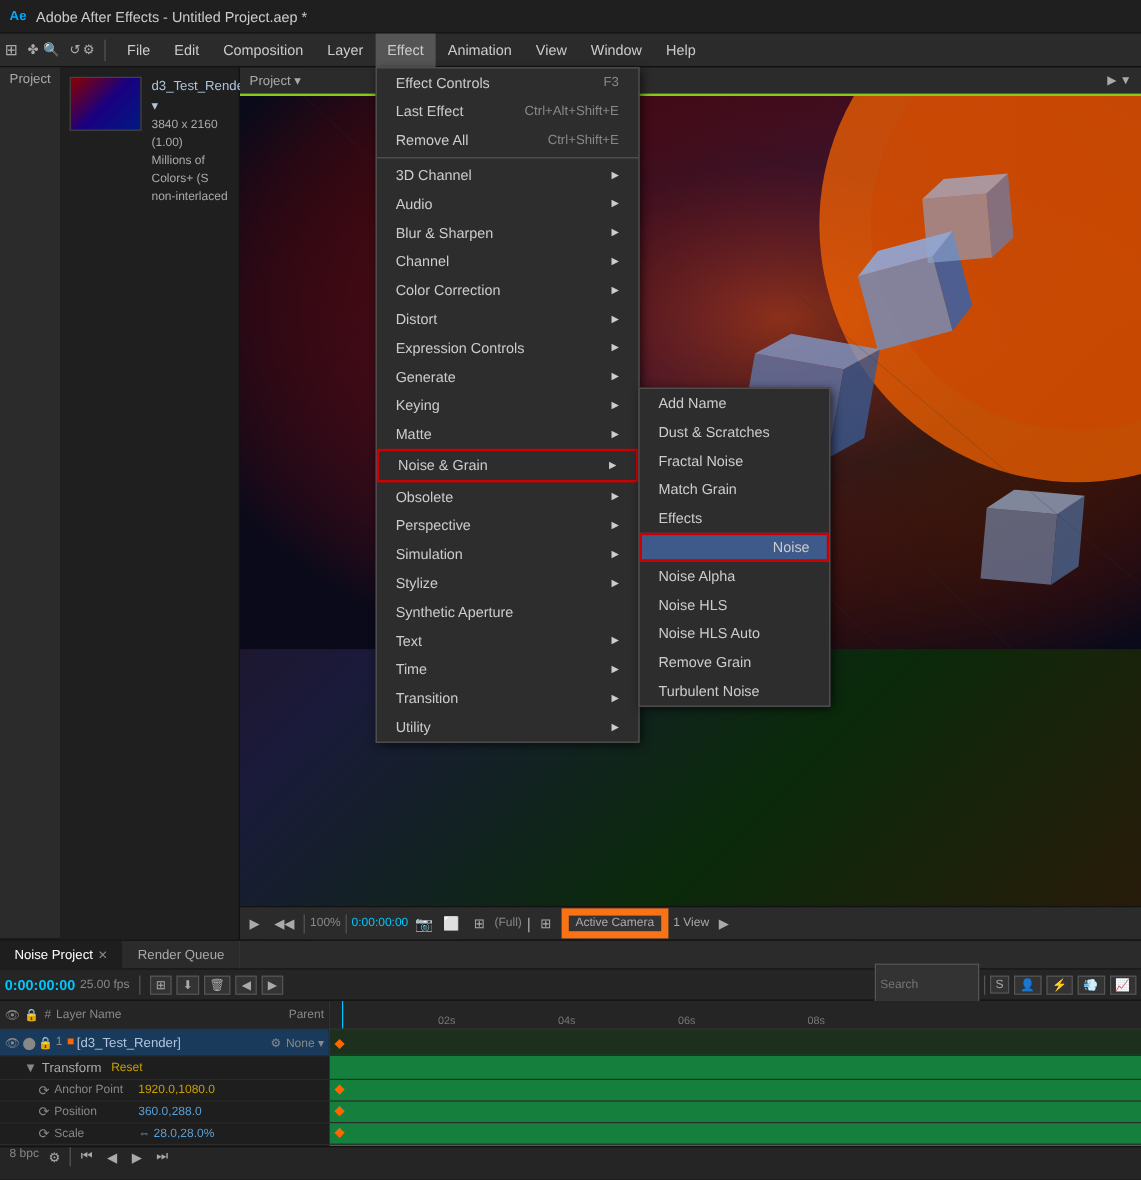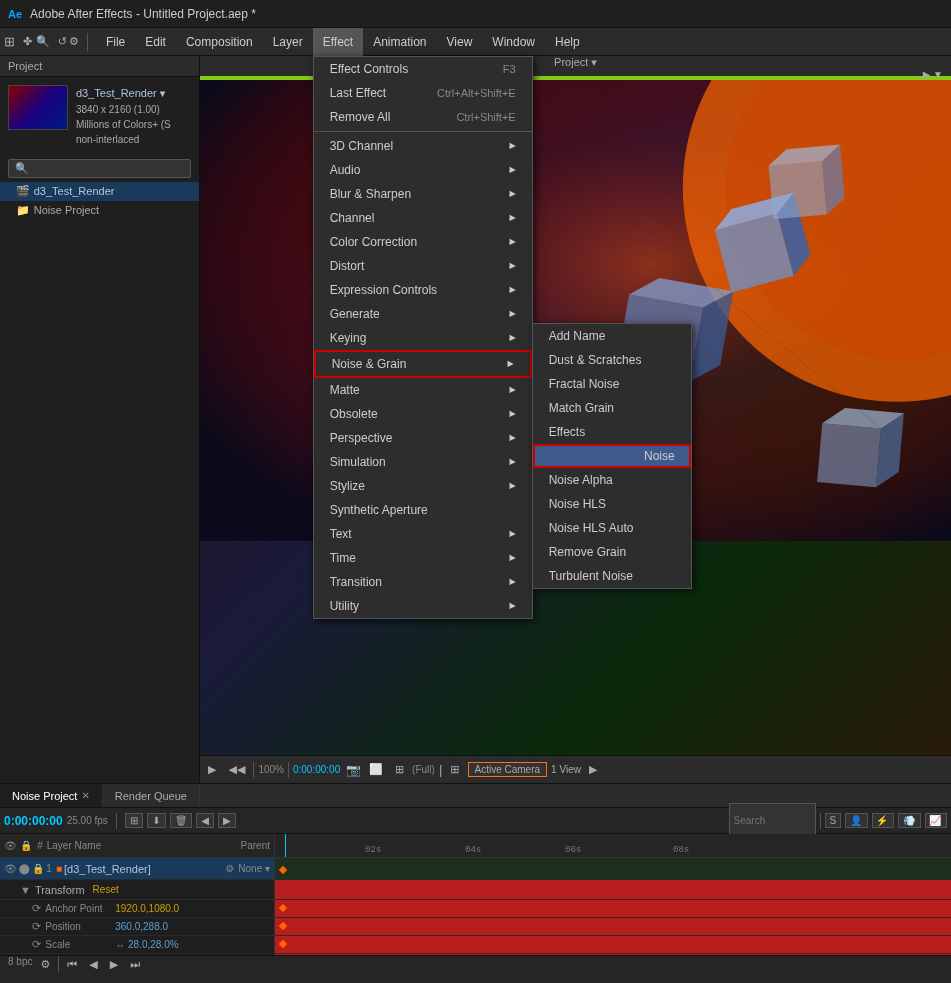--- a/index.html
+++ b/index.html
@@ -55,21 +55,21 @@
       display: flex;
       height: calc(983px - 56px - 200px);
     }
 
     
     #left-panel {
       width: 200px;
       background: #1f1f1f;
       border-right: 1px solid #111;
       display: flex;
-      flex-direction: column;
+      flex-direction: row;
     }
     #project-header {
       background: #2b2b2b;
       padding: 4px 8px;
       font-size: 11px;
       color: #aaa;
       border-bottom: 1px solid #111;
     }
     #project-thumbnail {
       padding: 8px;
@@ -124,22 +124,21 @@
       overflow: hidden;
     }
     #viewport-header {
       background: #2b2b2b;
       height: 24px;
       display: flex;
       align-items: center;
       padding: 0 8px;
       font-size: 11px;
       color: #aaa;
-      border-bottom: 4px solid #84cc16;
-      flex-direction: column;
+      border-bottom: 2px solid #84cc16;
     }
     #viewport-canvas {
       width: 100%;
       height: calc(100% - 24px);
       background: linear-gradient(135deg, #2a0a0a 0%, #1a1a3a 40%, #0a2a0a 70%, #2a1a0a 100%);
       position: relative;
       overflow: hidden;
     }
 
     
@@ -316,24 +315,23 @@
       color: #aaa;
       height: 18px;
     }
     .layer-name { color: #b0c4de; font-size: 11px; }
     .prop-label { color: #888; font-size: 10px; min-width: 70px; }
     .prop-value { color: #c8a000; font-size: 10px; }
     .prop-value.blue { color: #5a9fd4; }
 
     #timeline-tracks {
       flex: 1;
-      background: #b91c1c;
+      background: #15803d;
       overflow: hidden;
       position: relative;
-      font-family: Liberation Mono, monospace;
     }
     #time-ruler {
       height: 24px;
       background: #252525;
       border-bottom: 1px solid #333;
       position: relative;
       display: flex;
       align-items: flex-end;
       padding-bottom: 2px;
     }
@@ -427,22 +425,22 @@
       <div class="dropdown-separator"></div>
       <div class="dropdown-item with-submenu">3D Channel</div>
       <div class="dropdown-item with-submenu">Audio</div>
       <div class="dropdown-item with-submenu">Blur &amp; Sharpen</div>
       <div class="dropdown-item with-submenu">Channel</div>
       <div class="dropdown-item with-submenu">Color Correction</div>
       <div class="dropdown-item with-submenu">Distort</div>
       <div class="dropdown-item with-submenu">Expression Controls</div>
       <div class="dropdown-item with-submenu">Generate</div>
       <div class="dropdown-item with-submenu">Keying</div>
+      <div class="dropdown-item with-submenu">Matte</div>
       <div class="dropdown-item with-submenu red-outline" style="border:2px solid #cc0000;">Noise &amp; Grain</div>
-      <div class="dropdown-item with-submenu">Matte</div>
       <div class="dropdown-item with-submenu">Obsolete</div>
       <div class="dropdown-item with-submenu">Perspective</div>
       <div class="dropdown-item with-submenu">Simulation</div>
       <div class="dropdown-item with-submenu">Stylize</div>
       <div class="dropdown-item">Synthetic Aperture</div>
       <div class="dropdown-item with-submenu">Text</div>
       <div class="dropdown-item with-submenu">Time</div>
       <div class="dropdown-item with-submenu">Transition</div>
       <div class="dropdown-item with-submenu">Utility</div>
     </div>
@@ -560,21 +558,21 @@
         <span style="width:1px;height:16px;background:#555;"></span>
         <span style="font-size:10px;color:#888;">100%</span>
         <span style="width:1px;height:16px;background:#555;"></span>
         <span style="font-size:10px;color:#00c8ff;">0:00:00:00</span>
         <span style="font-size:12px;color:#888;margin-left:2px;">📷</span>
         <button class="icon-btn">⬜</button>
         <button class="icon-btn">⊞</button>
         <span style="font-size:10px;color:#888;">(Full)</span>
         <span style="font-size:13px;">|</span>
         <button class="icon-btn">⊞</button>
-        <span style="font-size:10px;color:#aaa;background:#333;padding:1px 6px;border:1px solid #f97316;">Active Camera</span>
+        <span style="font-size:10px;color:#aaa;background:#333;padding:1px 6px;border:6px solid #f97316;">Active Camera</span>
         <span style="font-size:10px;color:#aaa;">1 View</span>
         <button class="icon-btn">▶</button>
       </div>
     </div>
   </div>
 </div>
 
 <div id="timeline-area">
 
   <div id="timeline-tabs">

